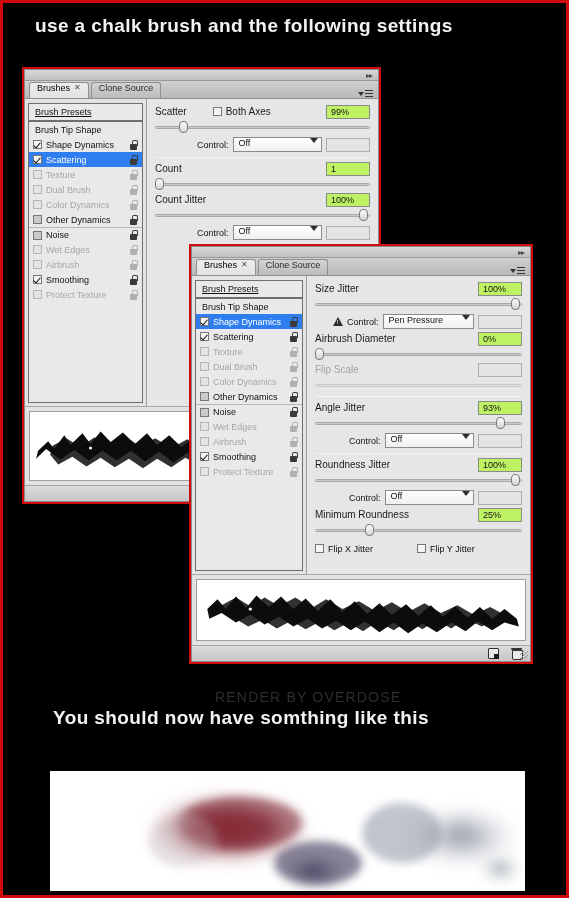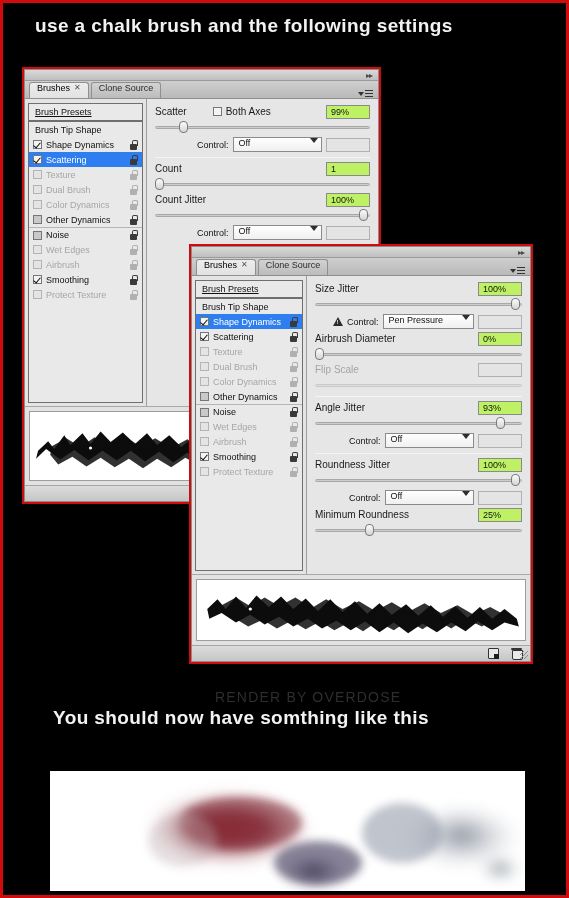--- a/index.html
+++ b/index.html
@@ -679,20 +679,31 @@
           <div class="row">
             <span class="lbl">Minimum Roundness</span>
             <span class="spacer"></span>
             <span class="numbox">25%</span>
           </div>
           <div class="slider">
             <div class="track"></div>
             <div class="knob" style="left:24%"></div>
           </div>
 
+          <div class="row" style="margin-top:3px">
+            <span class="checkrow">
+              <span class="cb"></span>
+              <span>Flip X Jitter</span>
+            </span>
+            <span style="width:44px"></span>
+            <span class="checkrow">
+              <span class="cb"></span>
+              <span>Flip Y Jitter</span>
+            </span>
+          </div>
 
           <div style="flex:1"></div>
         </div>
       </div>
 
       <div class="preview-wrap">
         <div class="preview" style="height:62px;">
           <svg class="stroke-svg" viewBox="0 0 320 62" preserveAspectRatio="none">
             <g fill="#0d0d0d">
               <path d="M10,30 L20,20 L28,30 L38,17 L48,29 L58,16 L70,28 L82,17 L94,30 L106,19

